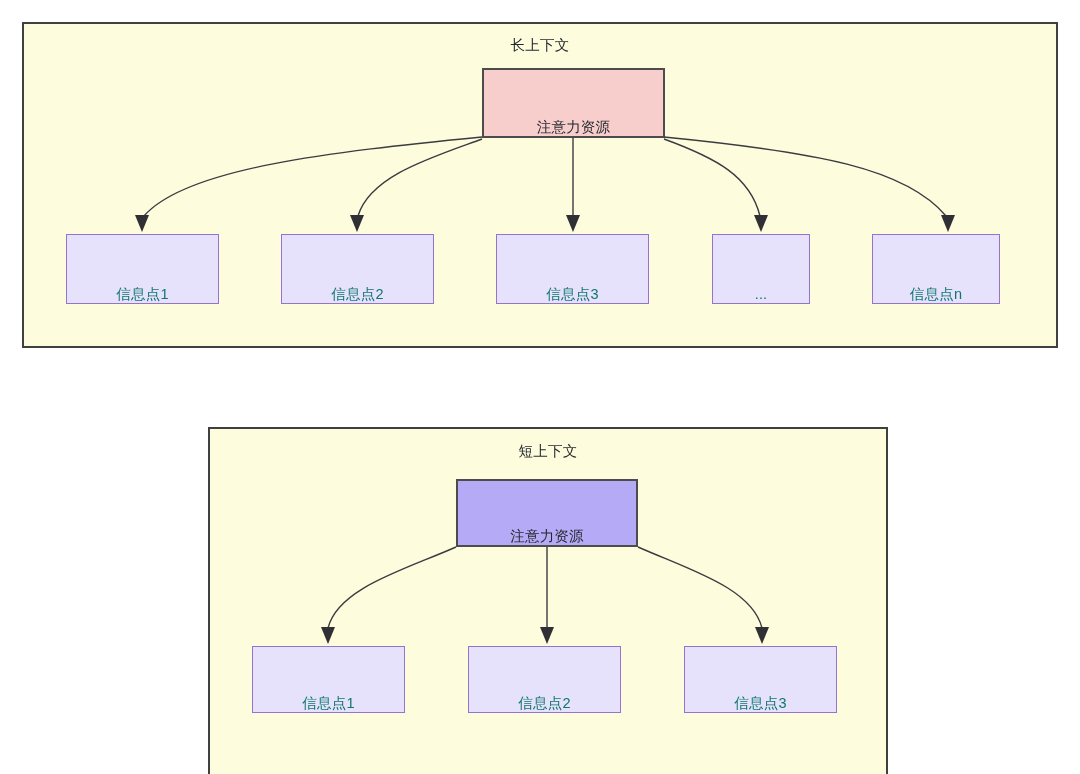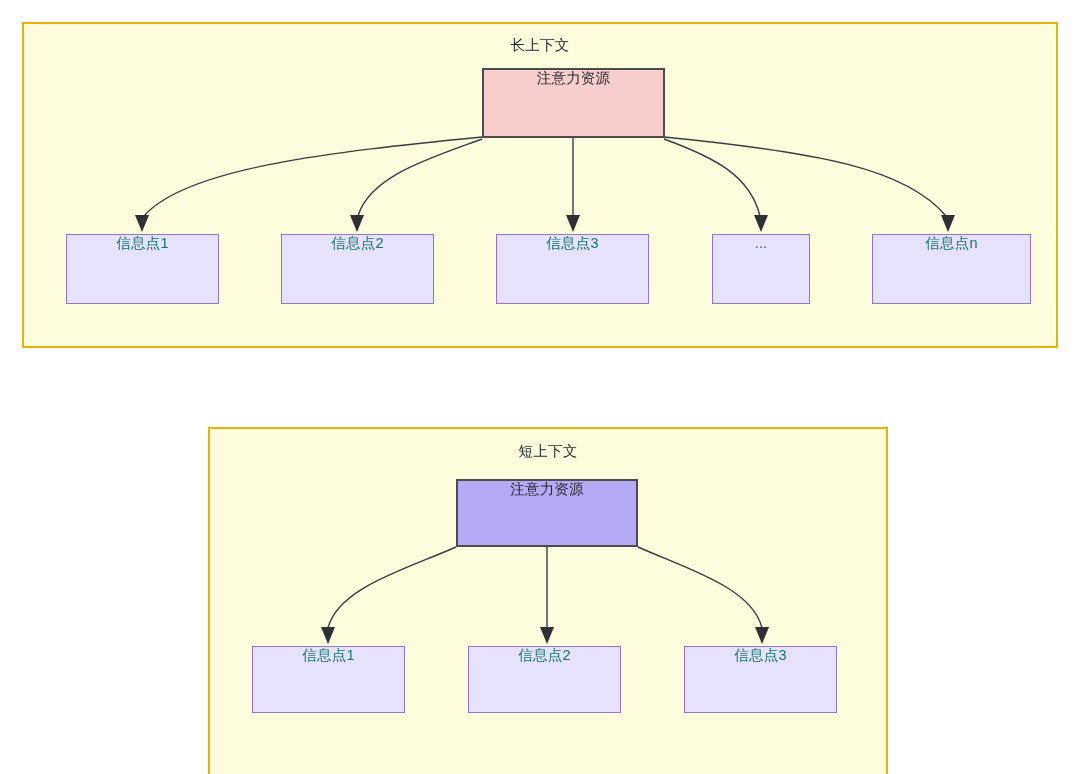--- a/index.html
+++ b/index.html
@@ -17,21 +17,21 @@
   #canvas {
     position: absolute;
     left: 0;
     top: 0;
     width: 1080px;
     height: 774px;
   }
   .panel {
     position: absolute;
     background: #fdfcdc;
-    border: 2px solid #eab308;
+    border: 2px solid #404040;
     box-sizing: border-box;
   }
   #panel-long {
     left: 22px;
     top: 22px;
     width: 1036px;
     height: 326px;
   }
   #panel-short {
     left: 208px;
@@ -49,21 +49,21 @@
     letter-spacing: 0.2px;
     line-height: 1;
   }
   #panel-long .panel-title { top: 14px; }
   #panel-short .panel-title { top: 15px; }
 
   .node {
     position: absolute;
     box-sizing: border-box;
     display: flex;
-    align-items: flex-start;
+    align-items: flex-end;
     justify-content: center;
     font-size: 14.5px;
     letter-spacing: 0.2px;
     line-height: 1.2;
   }
   .node-root-pink {
     background: #f8cecc;
     border: 2.5px solid #4c4c4c;
     color: #24292f;
   }
@@ -119,21 +119,21 @@
   </div>
 
   <div class="node node-leaf" style="left:496px; top:234px; width:153px; height:70px;">
     <span>信息点3</span>
   </div>
 
   <div class="node node-leaf" style="left:712px; top:234px; width:98px; height:70px;">
     <span>...</span>
   </div>
 
-  <div class="node node-leaf" style="left:872px; top:234px; width:159px; height:70px;">
+  <div class="node node-leaf" style="left:872px; top:234px; width:128px; height:70px;">
     <span>信息点n</span>
   </div>
 
   <div class="panel" id="panel-short">
     <div class="panel-title">短上下文</div>
   </div>
 
   <div class="node node-root-purple" style="left:456px; top:479px; width:182px; height:68px;">
     <span>注意力资源</span>
   </div>

